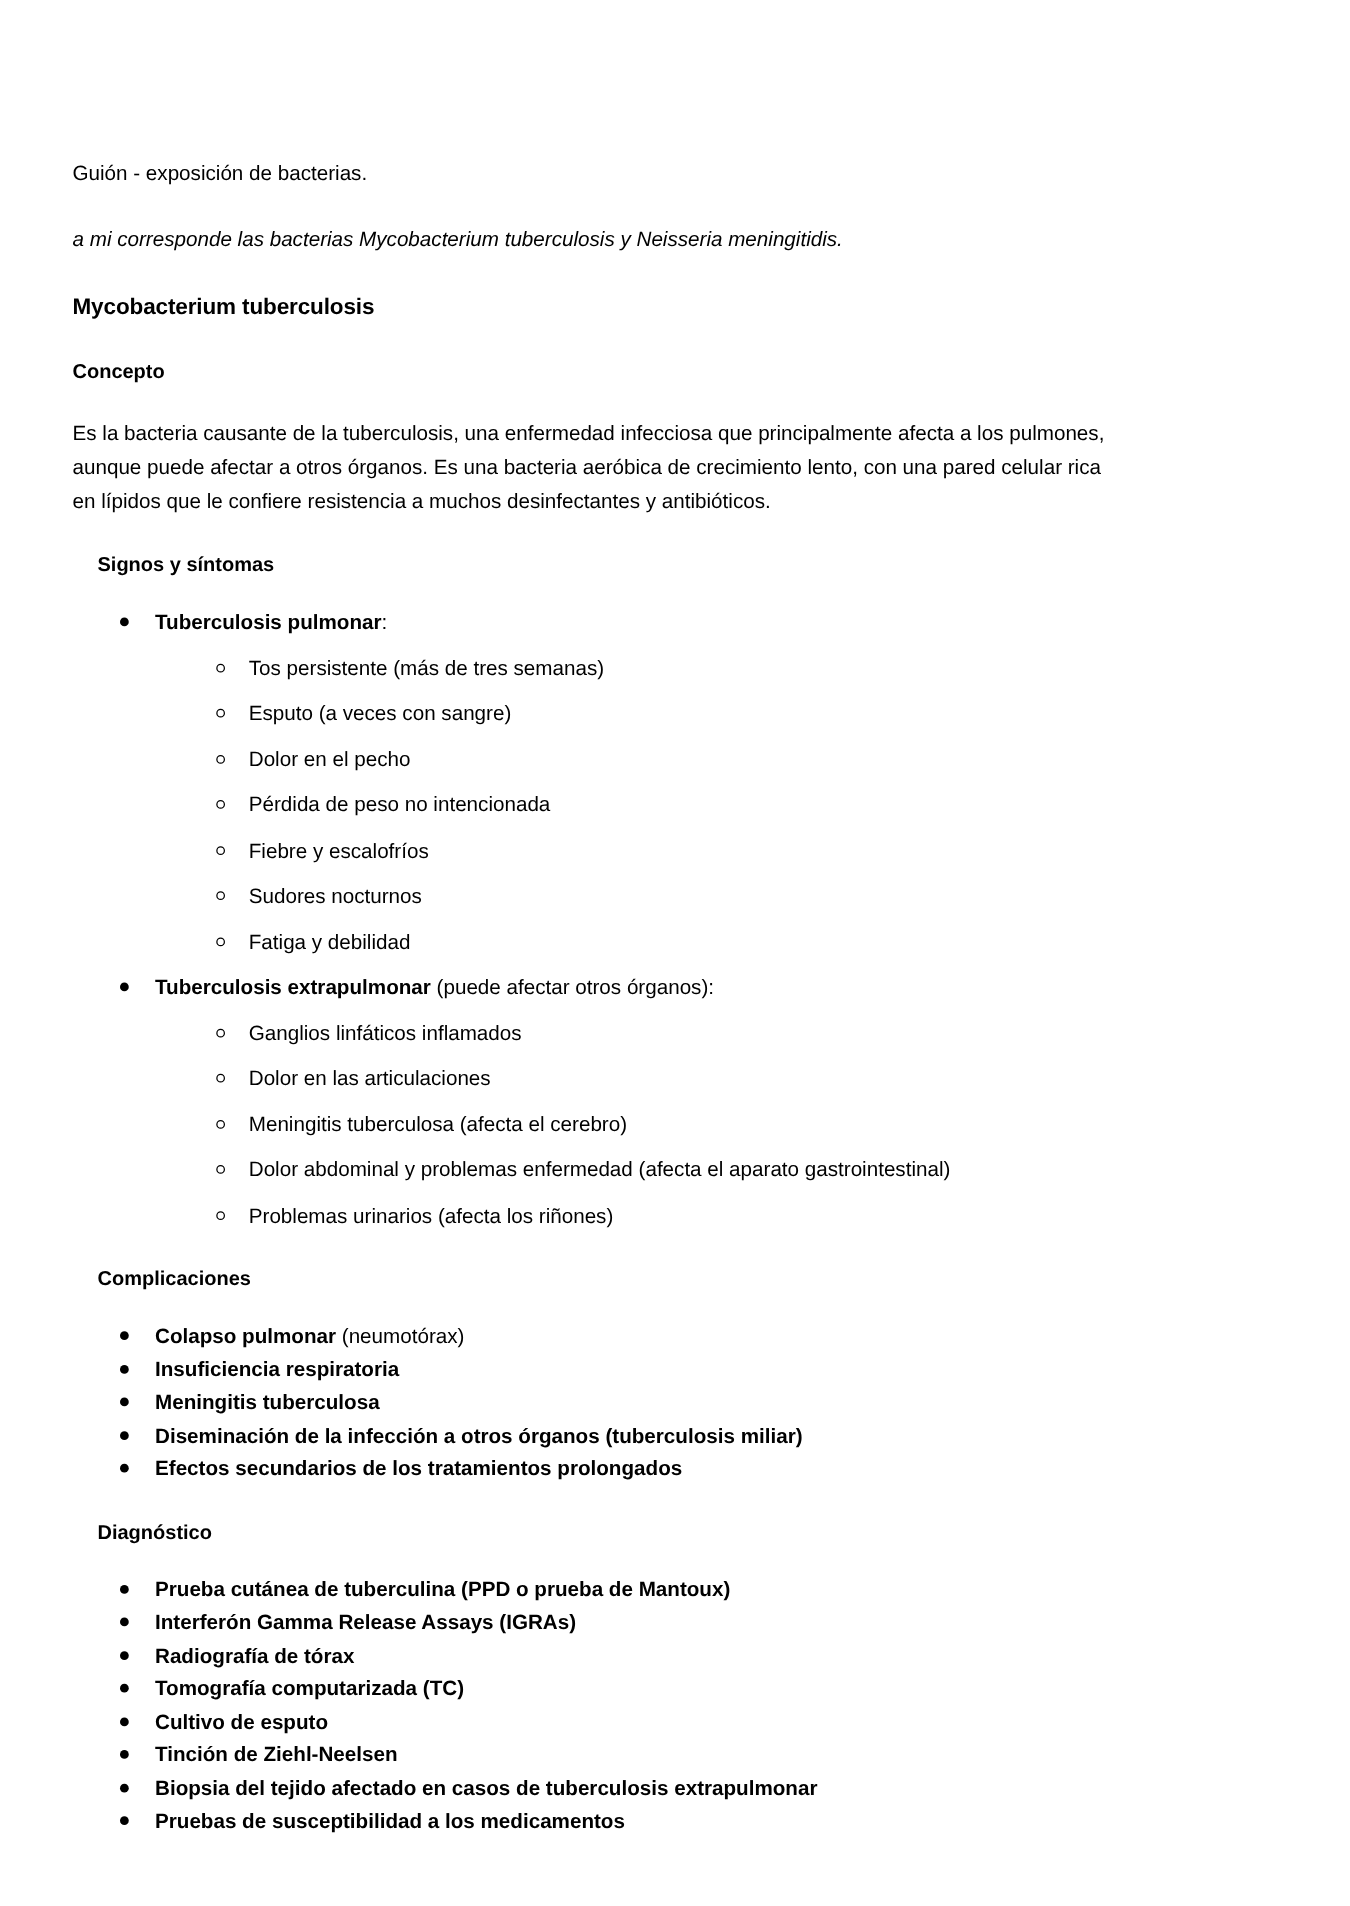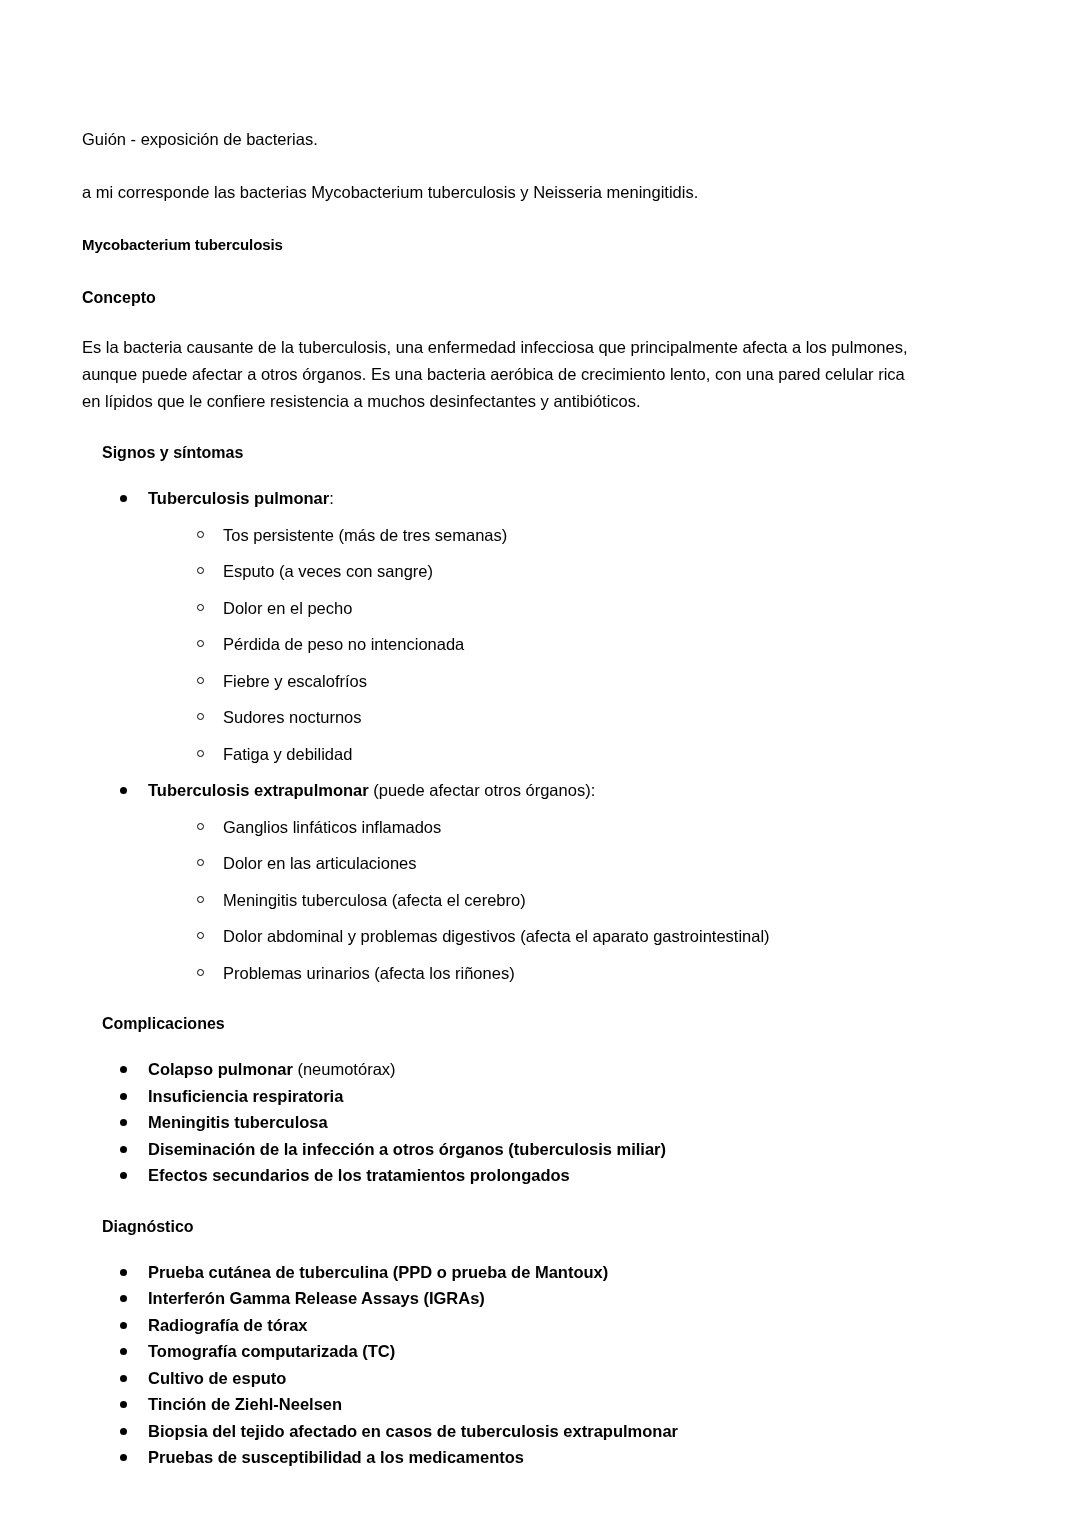--- a/index.html
+++ b/index.html
@@ -13,39 +13,40 @@
     font-family: "Liberation Sans", "DejaVu Sans", sans-serif;
     color: #000000;
     -webkit-font-smoothing: antialiased;
   }
   .page {
     position: relative;
     width: 1080px;
     height: 1525px;
     background: #ffffff;
     box-sizing: border-box;
-    padding: 126px 127px 0 82px;
+    padding: 126px 127px 0 58px;
   }
   .doc {
     width: 826px;
   }
 
   p.para {
     margin: 0 0 26px 0;
     font-size: 16.5px;
     line-height: 27px;
     color: #000;
   }
   p.para.tight {
     margin-bottom: 24px;
+    font-style: italic;
   }
 
   h1.title {
     margin: 0 0 26px 0;
-    font-size: 15px;
+    font-size: 18px;
     font-weight: bold;
     line-height: 30px;
     letter-spacing: -0.1px;
   }
 
   h2.section {
     margin: 0 0 24px 0;
     font-size: 16px;
     font-weight: bold;
     line-height: 24px;
@@ -189,21 +190,21 @@
           <li class="item2">
             <span class="circ"></span>
             <span>Dolor en las articulaciones</span>
           </li>
           <li class="item2">
             <span class="circ"></span>
             <span>Meningitis tuberculosa (afecta el cerebro)</span>
           </li>
           <li class="item2">
             <span class="circ"></span>
-            <span>Dolor abdominal y problemas digestivos (afecta el aparato gastrointestinal)</span>
+            <span>Dolor abdominal y problemas enfermedad (afecta el aparato gastrointestinal)</span>
           </li>
           <li class="item2">
             <span class="circ"></span>
             <span>Problemas urinarios (afecta los riñones)</span>
           </li>
         </ul>
       </li>
     </ul>
 
     <h2 class="section pre-list">Complicaciones</h2>

